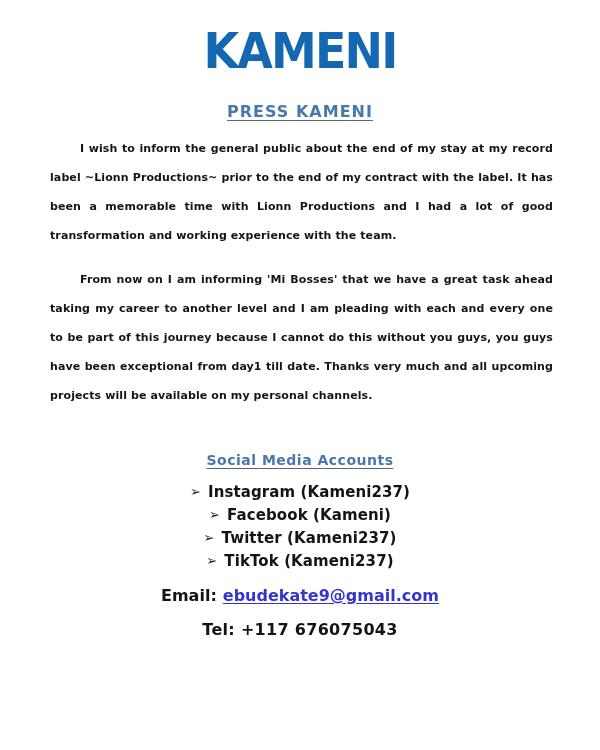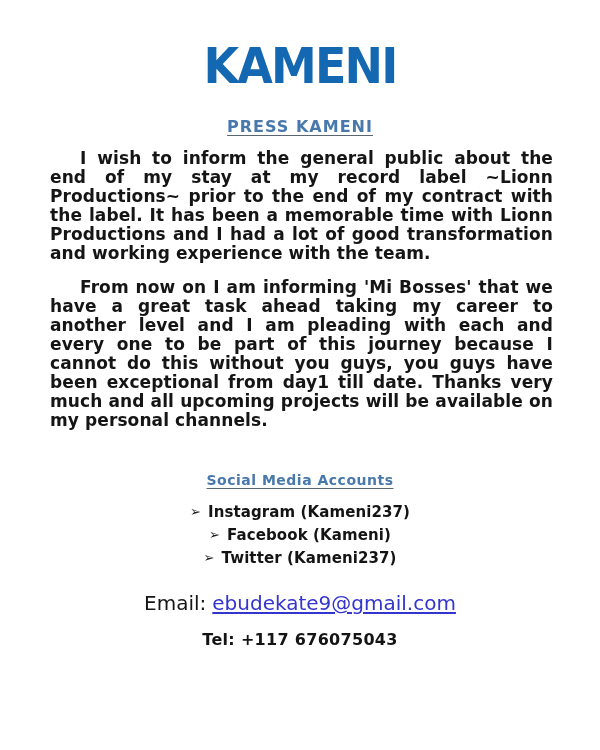--- a/index.html
+++ b/index.html
@@ -10,21 +10,21 @@
   body {
     width: 600px;
     height: 750px;
     font-family: "DejaVu Sans", "Liberation Sans", sans-serif;
     overflow: hidden;
   }
   .page {
     width: 600px;
     height: 750px;
     box-sizing: border-box;
-    padding-top: 41px;
+    padding-top: 26px;
     background: #ffffff;
   }
   .title {
     text-align: center;
     color: #1468b2;
     font-size: 50px;
     font-weight: 800;
     letter-spacing: -2px;
     line-height: 1.0;
     transform: scaleX(0.92);
@@ -40,23 +40,23 @@
     font-size: 16px;
     font-weight: bold;
     letter-spacing: 1px;
     text-decoration: underline;
     text-decoration-color: #5b6770;
     text-underline-offset: 3px;
   }
   .body-paragraph {
     margin: 13px 47px 0 50px;
     color: #151515;
-    font-size: 17px;
+    font-size: 11px;
     font-weight: bold;
-    line-height: 19px;
+    line-height: 29px;
     text-align: justify;
     text-indent: 30px;
     letter-spacing: 0.1px;
   }
   .body-paragraph + .body-paragraph {
     margin-top: 15px;
   }
   .social-heading-row {
     margin-top: 40px;
     text-align: center;
@@ -97,24 +97,24 @@
     display: inline-block;
     color: #2186c6;
     font-size: 16px;
     font-weight: bold;
     letter-spacing: 0.5px;
     text-decoration: underline;
     text-decoration-color: #2186c6;
     text-underline-offset: 3px;
   }
   .email-row {
-    margin-top: 21px;
+    margin-top: 13px;
     text-align: center;
-    font-size: 20px;
-    font-weight: normal;
+    font-size: 16px;
+    font-weight: bold;
   }
   .email-label {
     color: #141414;
     margin-right: 6px;
   }
   .email-link {
     color: #3434cf;
     text-decoration: underline;
     text-decoration-color: #3434cf;
     text-underline-offset: 2px;
@@ -151,20 +151,23 @@
   <div class="social-list">
     <div class="social-item">
       <span class="bullet">➢</span><span>Instagram (Kameni237)</span>
     </div>
     <div class="social-item">
       <span class="bullet">➢</span><span>Facebook (Kameni)</span>
     </div>
     <div class="social-item">
       <span class="bullet">➢</span><span>Twitter (Kameni237)</span>
     </div>
+    <div class="social-item">
+      <span class="bullet">➢</span><span>TikTok (Kameni237)</span>
+    </div>
   </div>
 
 
   <div class="email-row">
     <span class="email-label">Email:</span><a class="email-link">ebudekate9@gmail.com</a>
   </div>
 
   <div class="tel-row">Tel: +117 676075043</div>
 
 </div>

